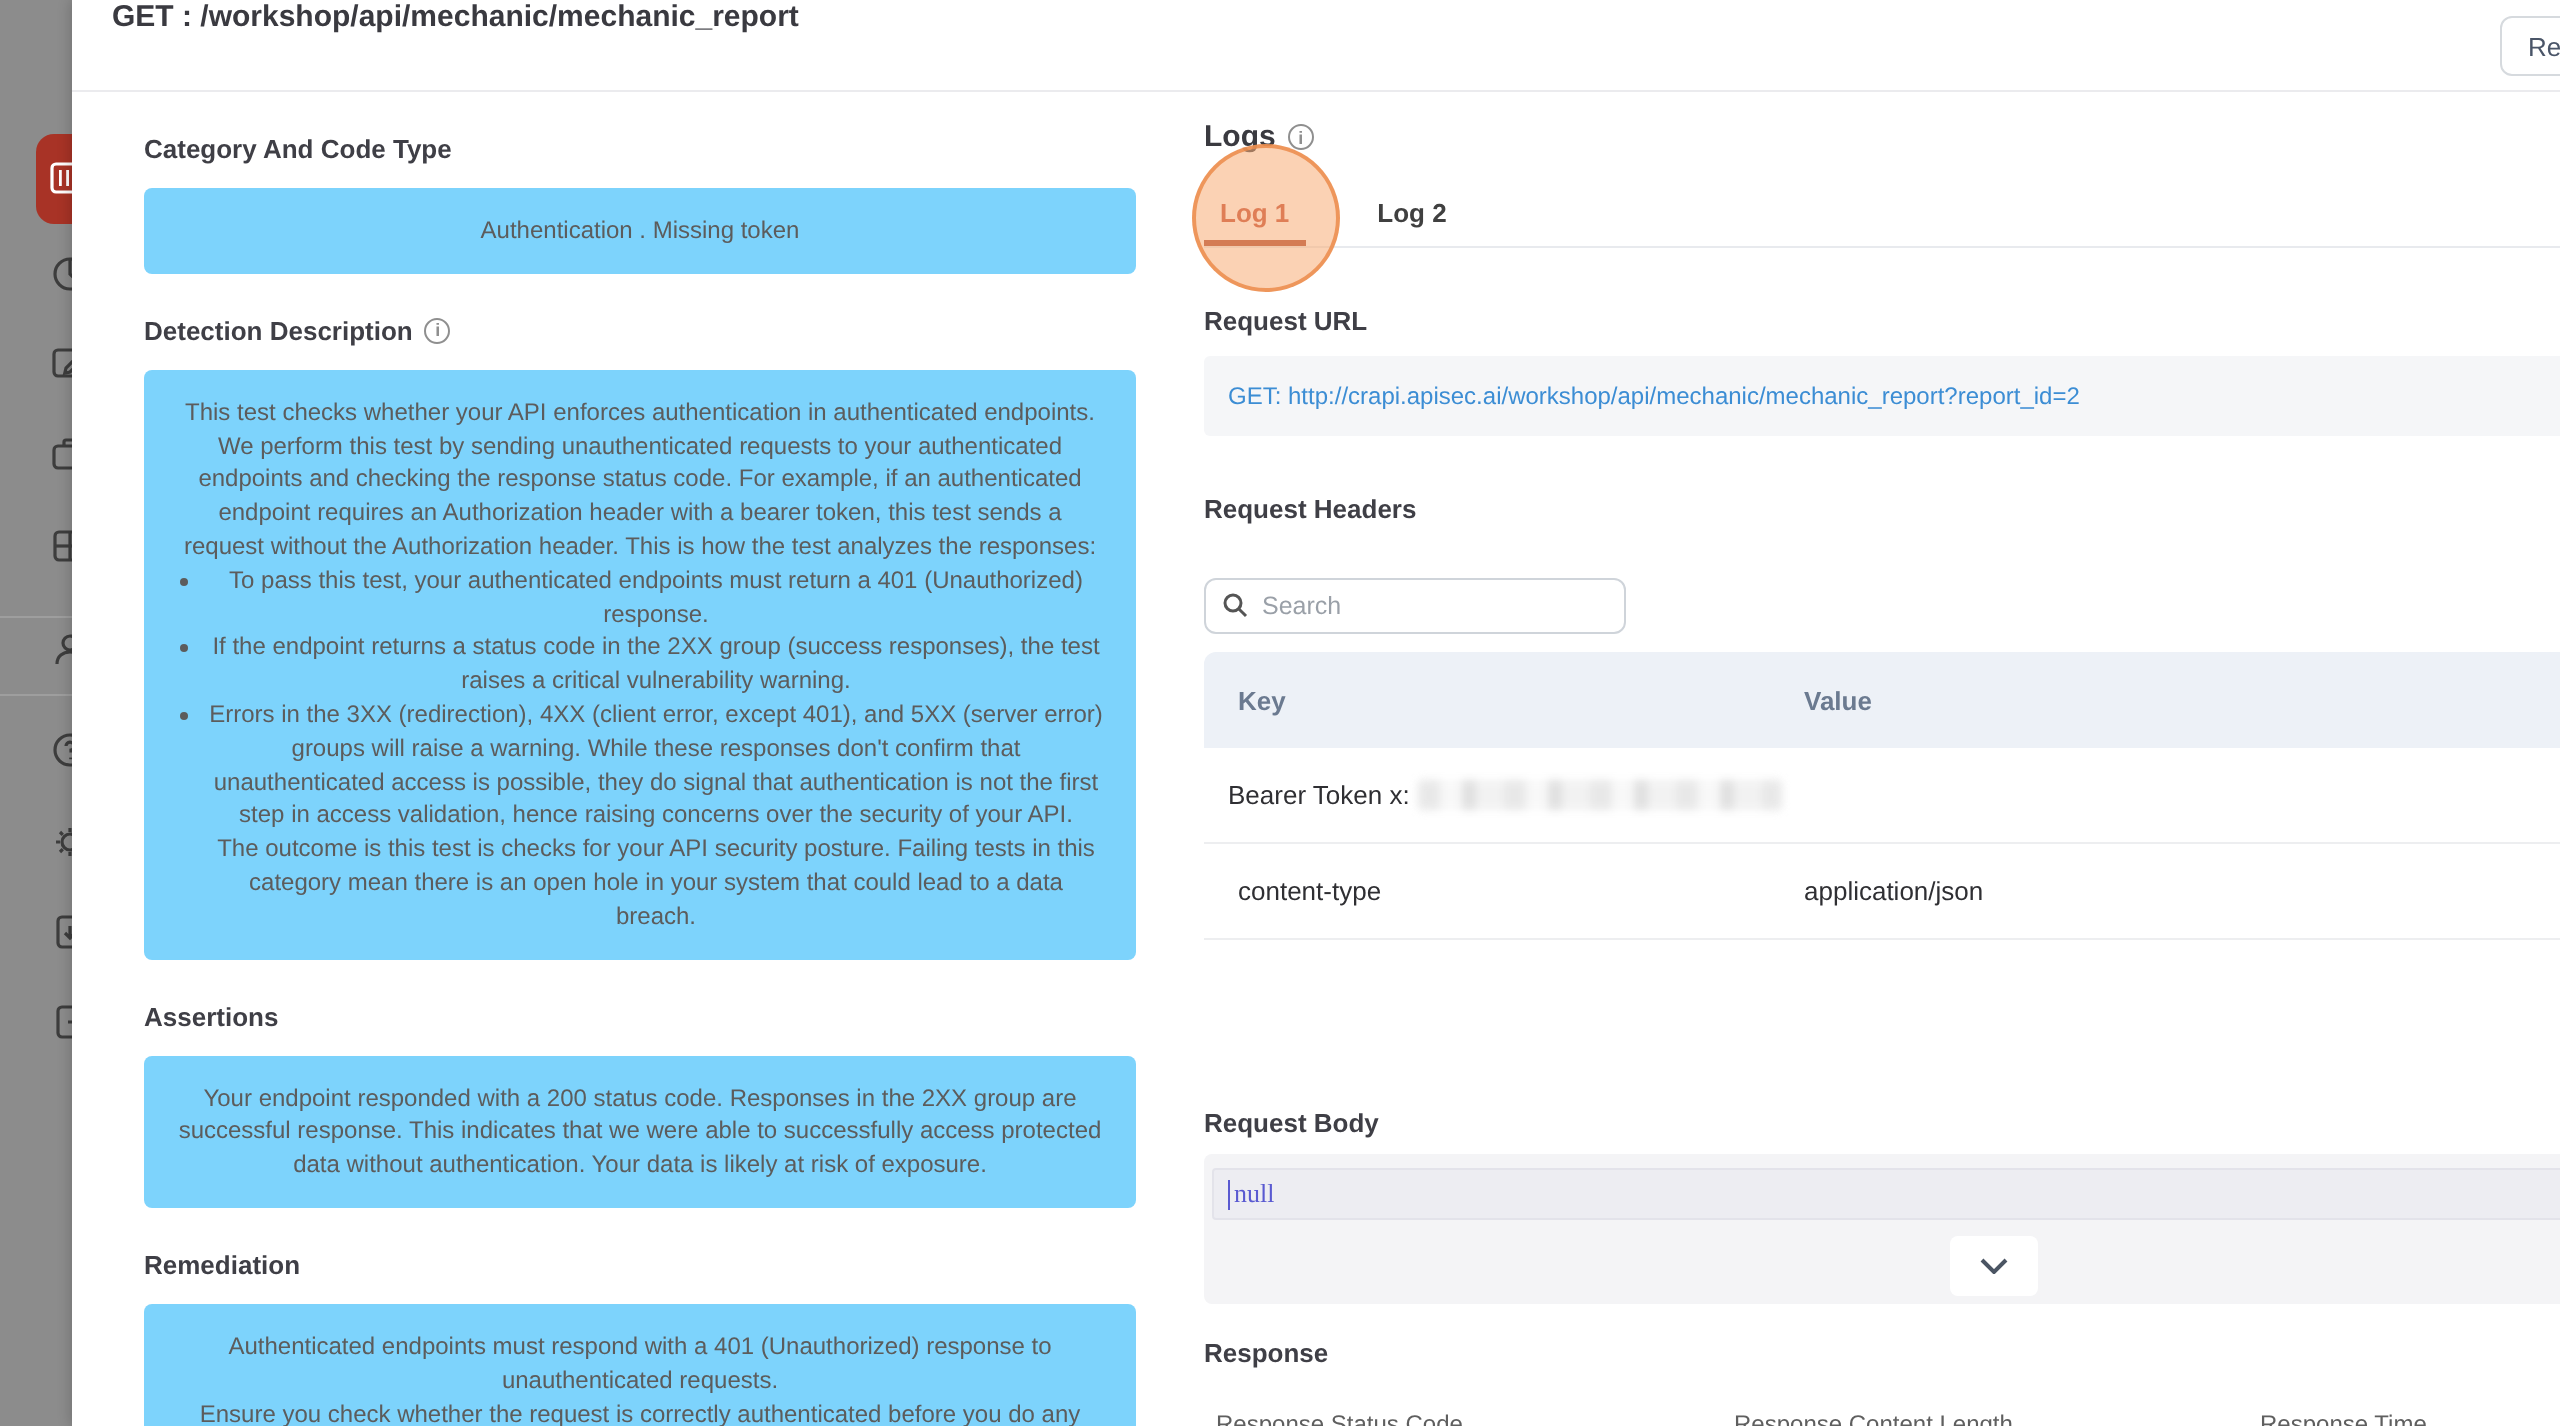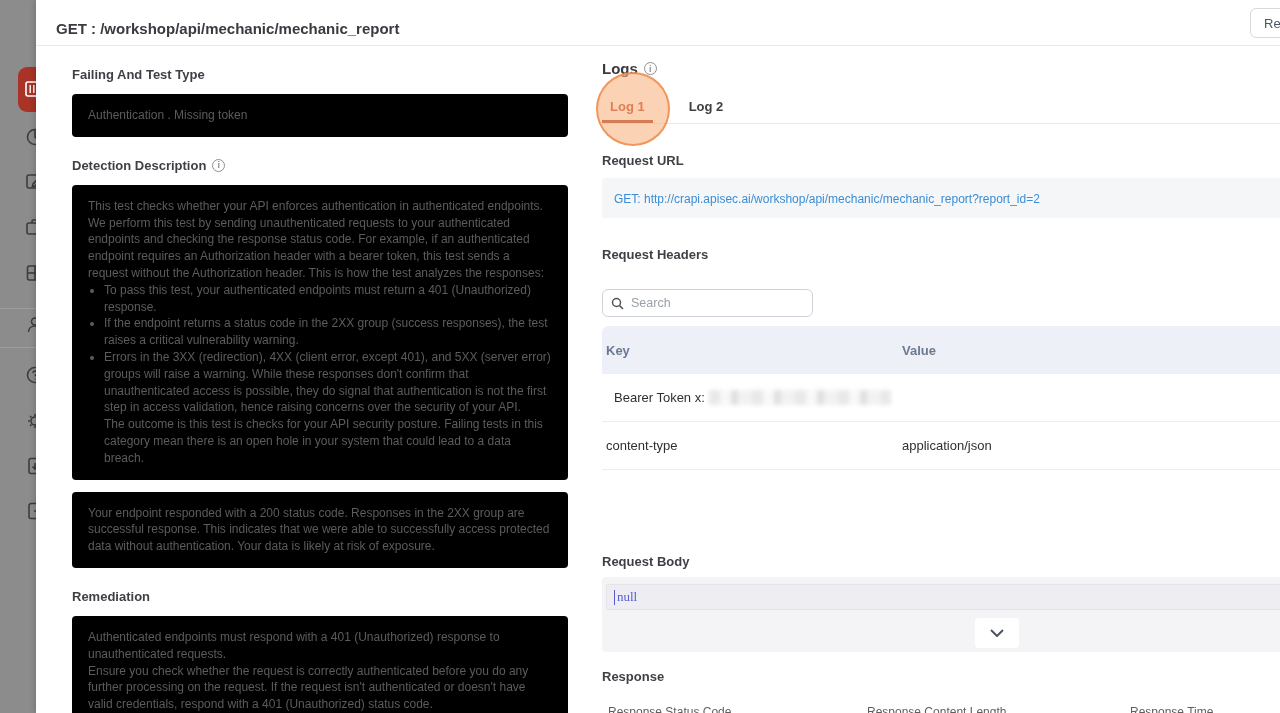--- a/index.html
+++ b/index.html
@@ -14,39 +14,39 @@
   .sb-red-btn { position:absolute; left:18px; top:67px; width:30px; height:45px;
     background:#a83326; border-radius:9px; }
   .sb-red-btn svg { position:absolute; left:7px; top:14px; }
   .sb-icon { position:absolute; left:25px; width:20px; height:20px; }
   .sb-icon svg { stroke:#3d3d3d; fill:none; stroke-width:1.6; }
 
   
   .panel { position:absolute; left:36px; top:0; width:1244px; height:713px;
     background:#fff; z-index:2; box-shadow:-1px 0 6px rgba(0,0,0,.18); }
   .panel-header { position:relative; height:46px; border-bottom:1px solid #ebebee; }
-  .panel-title { position:absolute; left:20px; top:20px; font-size:15px; font-weight:700;
+  .panel-title { position:absolute; left:20px; top:0; font-size:15px; font-weight:700;
     color:#3a3a40; }
   .rerun-btn { position:absolute; left:1214px; top:8px; width:90px; height:30px;
     background:#fff; border:1px solid #d6dade; border-radius:6px; color:#4a5568;
     font-size:13px; font-weight:400; text-align:left; padding:0 0 0 13px;
     font-family:"Liberation Sans", sans-serif; }
 
   .content { position:relative; width:100%; height:667px; }
 
   
   .left-col { position:absolute; left:36px; top:0; width:496px; }
   .sec-h { margin-top:21px; font-size:13px; font-weight:700; color:#3f3f46;
     display:flex; align-items:center; gap:6px; }
   .info-icon { display:inline-flex; width:13px; height:13px; border:1px solid #8f8f8f;
     border-radius:50%; color:#8f8f8f; align-items:center; justify-content:center;
     font-size:9px; font-style:normal; }
   .info-icon::after { content:"i"; }
-  .gray-box { margin-top:12px; background:#000000; border-radius:4px;
-    padding:13px 16px; font-size:12px; color:#5c5c5c; line-height:1.4; }
+  .gray-box { margin-top:12px; background:#7dd3fc; border-radius:4px;
+    padding:13px 16px; font-size:12px; color:#5c5c5c; line-height:1.4;text-align:center; }
   .gray-box p + p { margin-top:0; }
   .gray-box ul { margin:0 0 0 2px; padding-left:14px; }
   .gray-box li { margin:0; }
 
   
   .right-col { position:absolute; left:566px; top:0; width:714px; }
   .logs-h { margin-top:14px; font-size:15px; font-weight:700; color:#3a3a40;
     display:flex; align-items:center; gap:6px; }
   .tabs { position:relative; margin-top:12px; display:flex; border-bottom:1px solid #e8eaee; }
   .tab { padding:10px 8px 9px 8px; margin-right:28px; font-size:13px; font-weight:700;
@@ -65,21 +65,21 @@
     padding:0 8px 0 28px; font-size:12.5px; color:#333;
     font-family:"Liberation Sans", sans-serif; }
   .search-input::placeholder { color:#9aa0a8; }
   .search-icon { position:absolute; left:9px; top:7px; }
 
   .tbl { margin-top:9px; width:714px; font-size:13px; }
   .tbl-head { display:flex; height:48px; align-items:center; background:#edf1f7;
     border-radius:6px 6px 0 0; color:#6b7a90; font-weight:700; }
   .tbl-row { display:flex; height:48px; align-items:center; background:#fff;
     border-bottom:1px solid #edeef0; color:#2f2f33; }
-  .col-key { width:288px; padding-left:4px; }
+  .col-key { width:288px; padding-left:17px; }
   .col-val { flex:1; padding-left:12px; }
   .tbl-footer { height:51px; }
   .redacted { display:inline-block; width:182px; height:15px; margin-left:4px;
     vertical-align:-3px; border-radius:2px; filter:blur(2.2px); opacity:.8;
     background:
       repeating-linear-gradient(90deg,#e3e3e3 0 11px,#f7f7f7 11px 22px,#d9d9d9 22px 29px,#efefef 29px 43px),
       repeating-linear-gradient(0deg,rgba(255,255,255,.5) 0 4px,rgba(210,210,210,.5) 4px 8px); }
 
   .body-box { position:relative; margin-top:8px; height:75px; background:#f4f4f6;
     border-radius:4px; padding:7px 4px; }
@@ -174,21 +174,21 @@
     <header class="panel-header">
       <h1 class="panel-title">GET : /workshop/api/mechanic/mechanic_report</h1>
       <button class="rerun-btn">Re-</button>
     </header>
 
     <div class="content">
 
       <div class="left-col">
 
         <h2 class="sec-h">
-          <span>Failing And Test Type</span>
+          <span>Category And Code Type</span>
         </h2>
         <div class="gray-box">
           <span>Authentication . Missing token</span>
         </div>
 
         <h2 class="sec-h">
           <span>Detection Description</span>
           <i class="info-icon"></i>
         </h2>
         <div class="gray-box">
@@ -196,20 +196,23 @@
           <ul>
             <li>To pass this test, your authenticated endpoints must return a 401 (Unauthorized) response.</li>
             <li>If the endpoint returns a status code in the 2XX group (success responses), the test raises a critical vulnerability warning.</li>
             <li>
               <div>Errors in the 3XX (redirection), 4XX (client error, except 401), and 5XX (server error) groups will raise a warning. While these responses don't confirm that unauthenticated access is possible, they do signal that authentication is not the first step in access validation, hence raising concerns over the security of your API.</div>
               <div>The outcome is this test is checks for your API security posture. Failing tests in this category mean there is an open hole in your system that could lead to a data breach.</div>
             </li>
           </ul>
         </div>
 
+        <h2 class="sec-h">
+          <span>Assertions</span>
+        </h2>
         <div class="gray-box">
           <p>Your endpoint responded with a 200 status code. Responses in the 2XX group are successful response. This indicates that we were able to successfully access protected data without authentication. Your data is likely at risk of exposure.</p>
         </div>
 
         <h2 class="sec-h">
           <span>Remediation</span>
         </h2>
         <div class="gray-box">
           <p>Authenticated endpoints must respond with a 401 (Unauthorized) response to unauthenticated requests.</p>
           <p>Ensure you check whether the request is correctly authenticated before you do any further processing on the request. If the request isn't authenticated or doesn't have valid credentials, respond with a 401 (Unauthorized) status code.</p>

